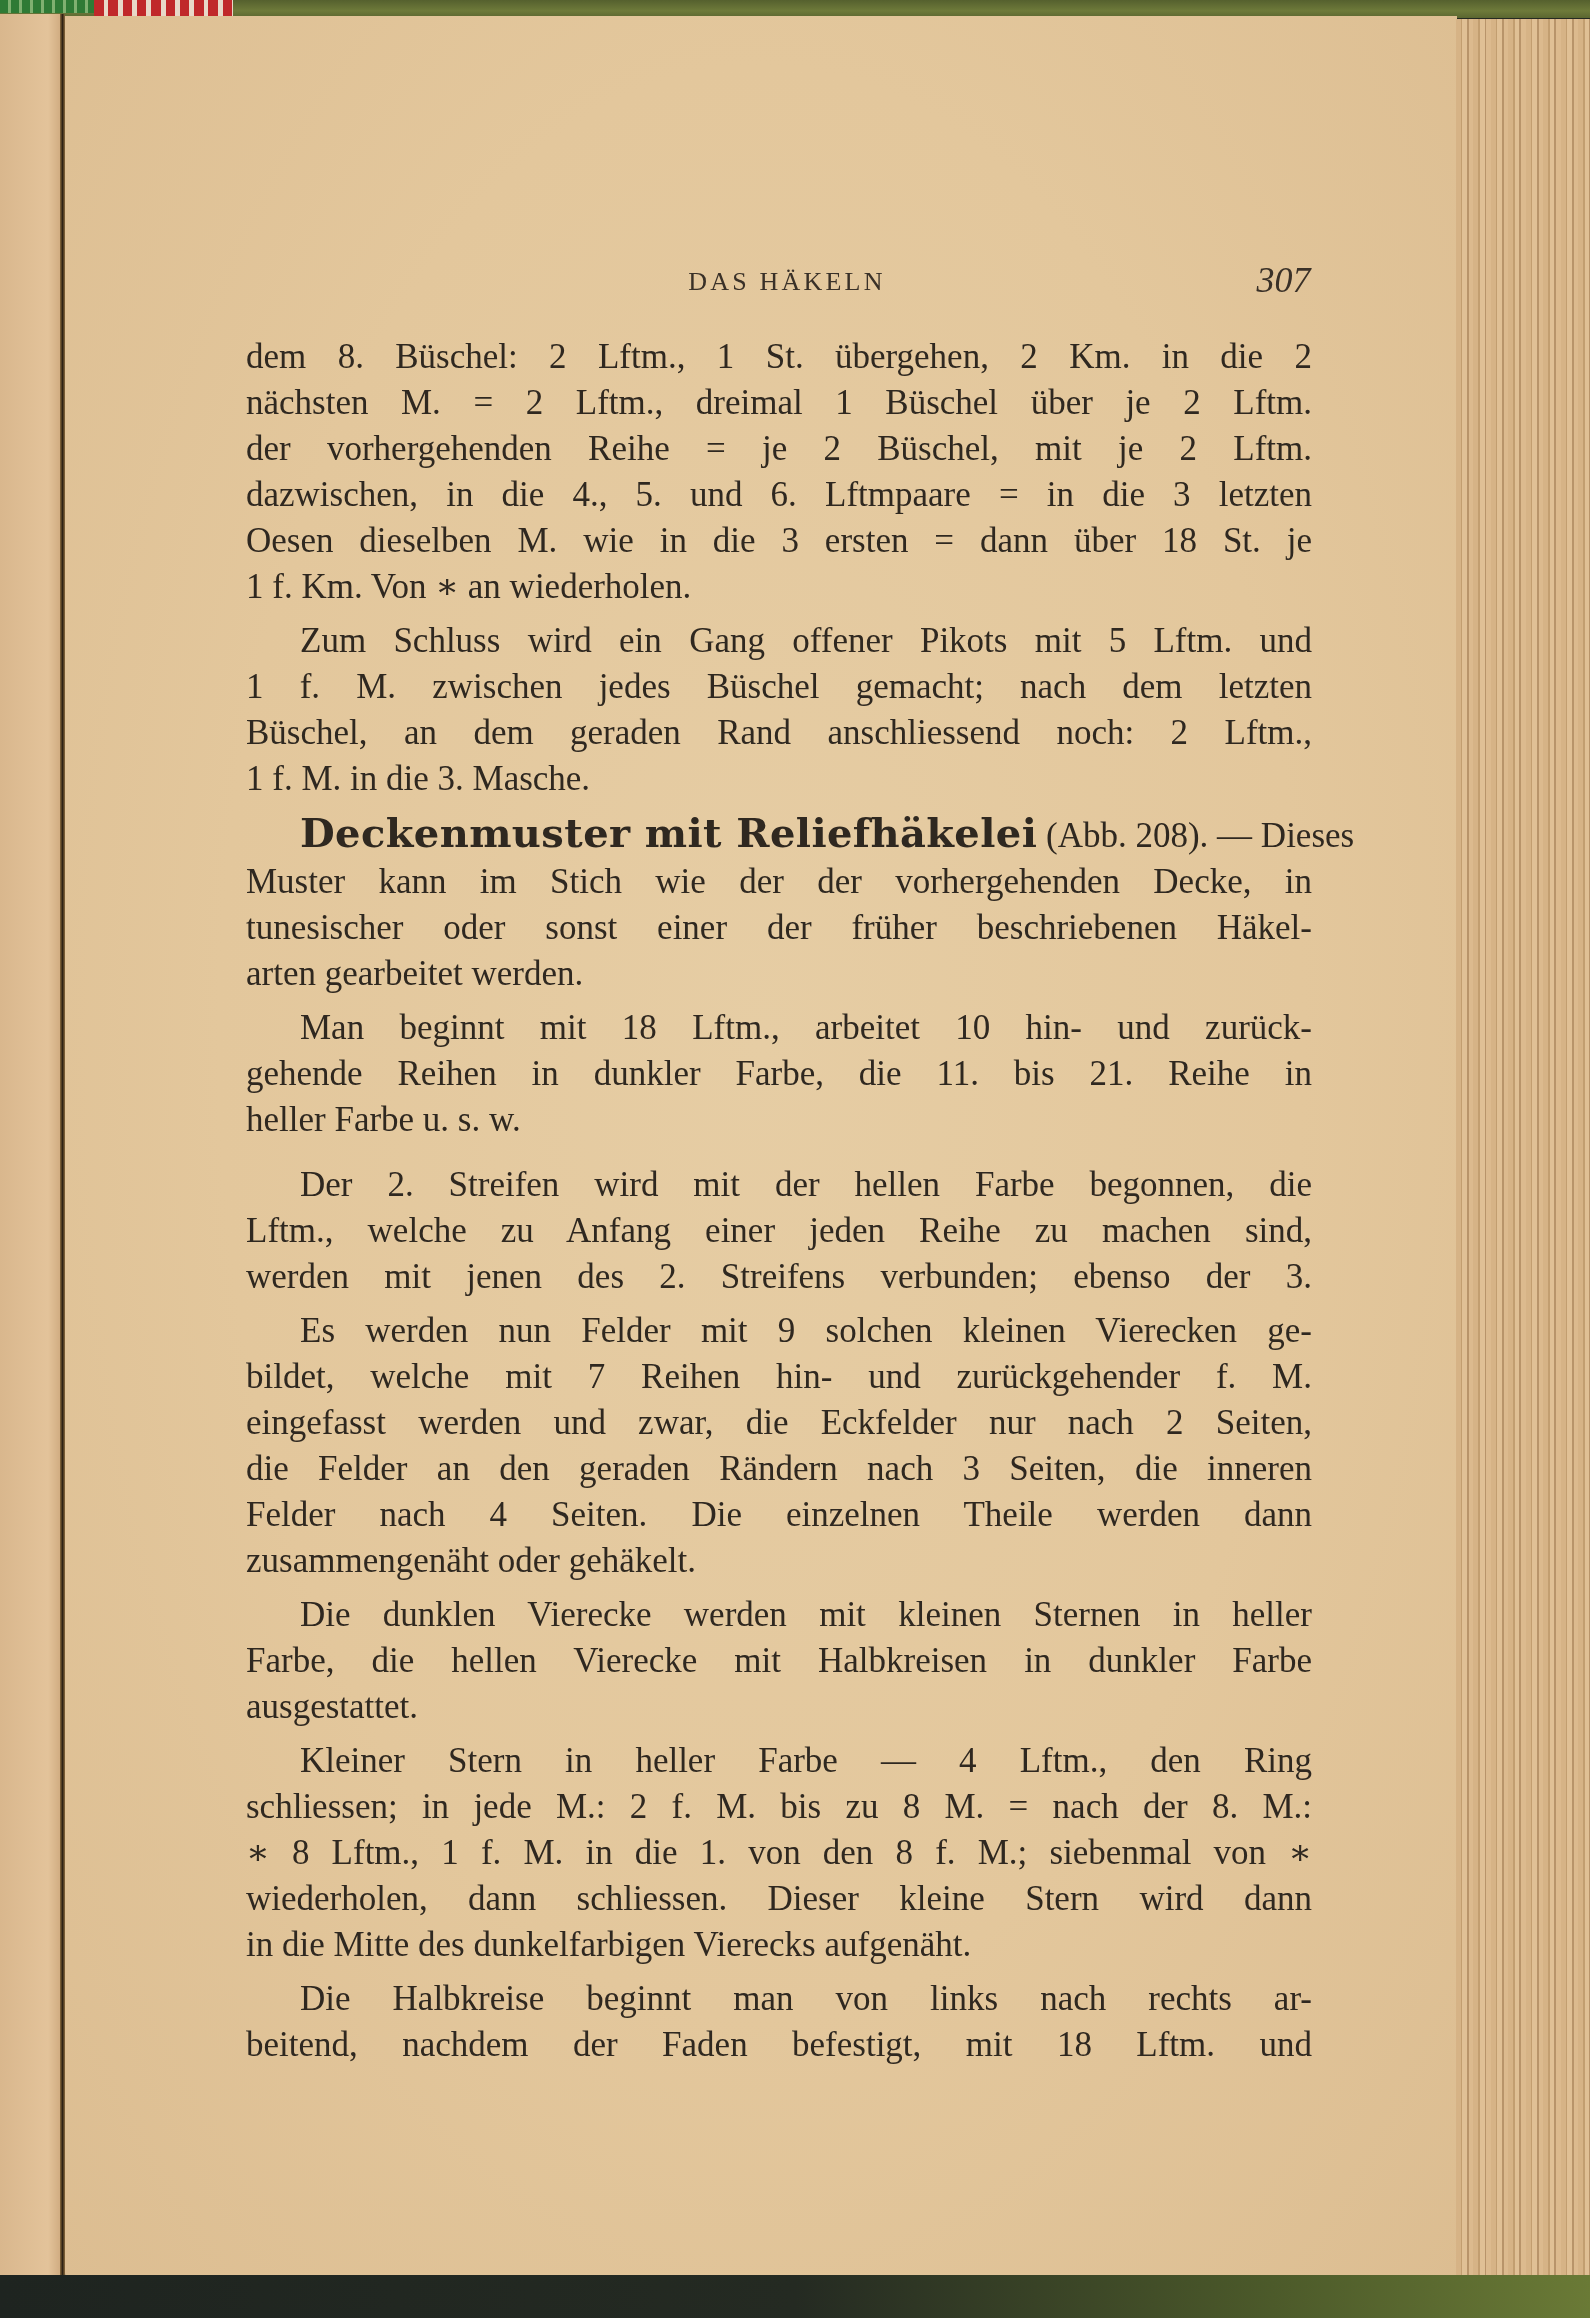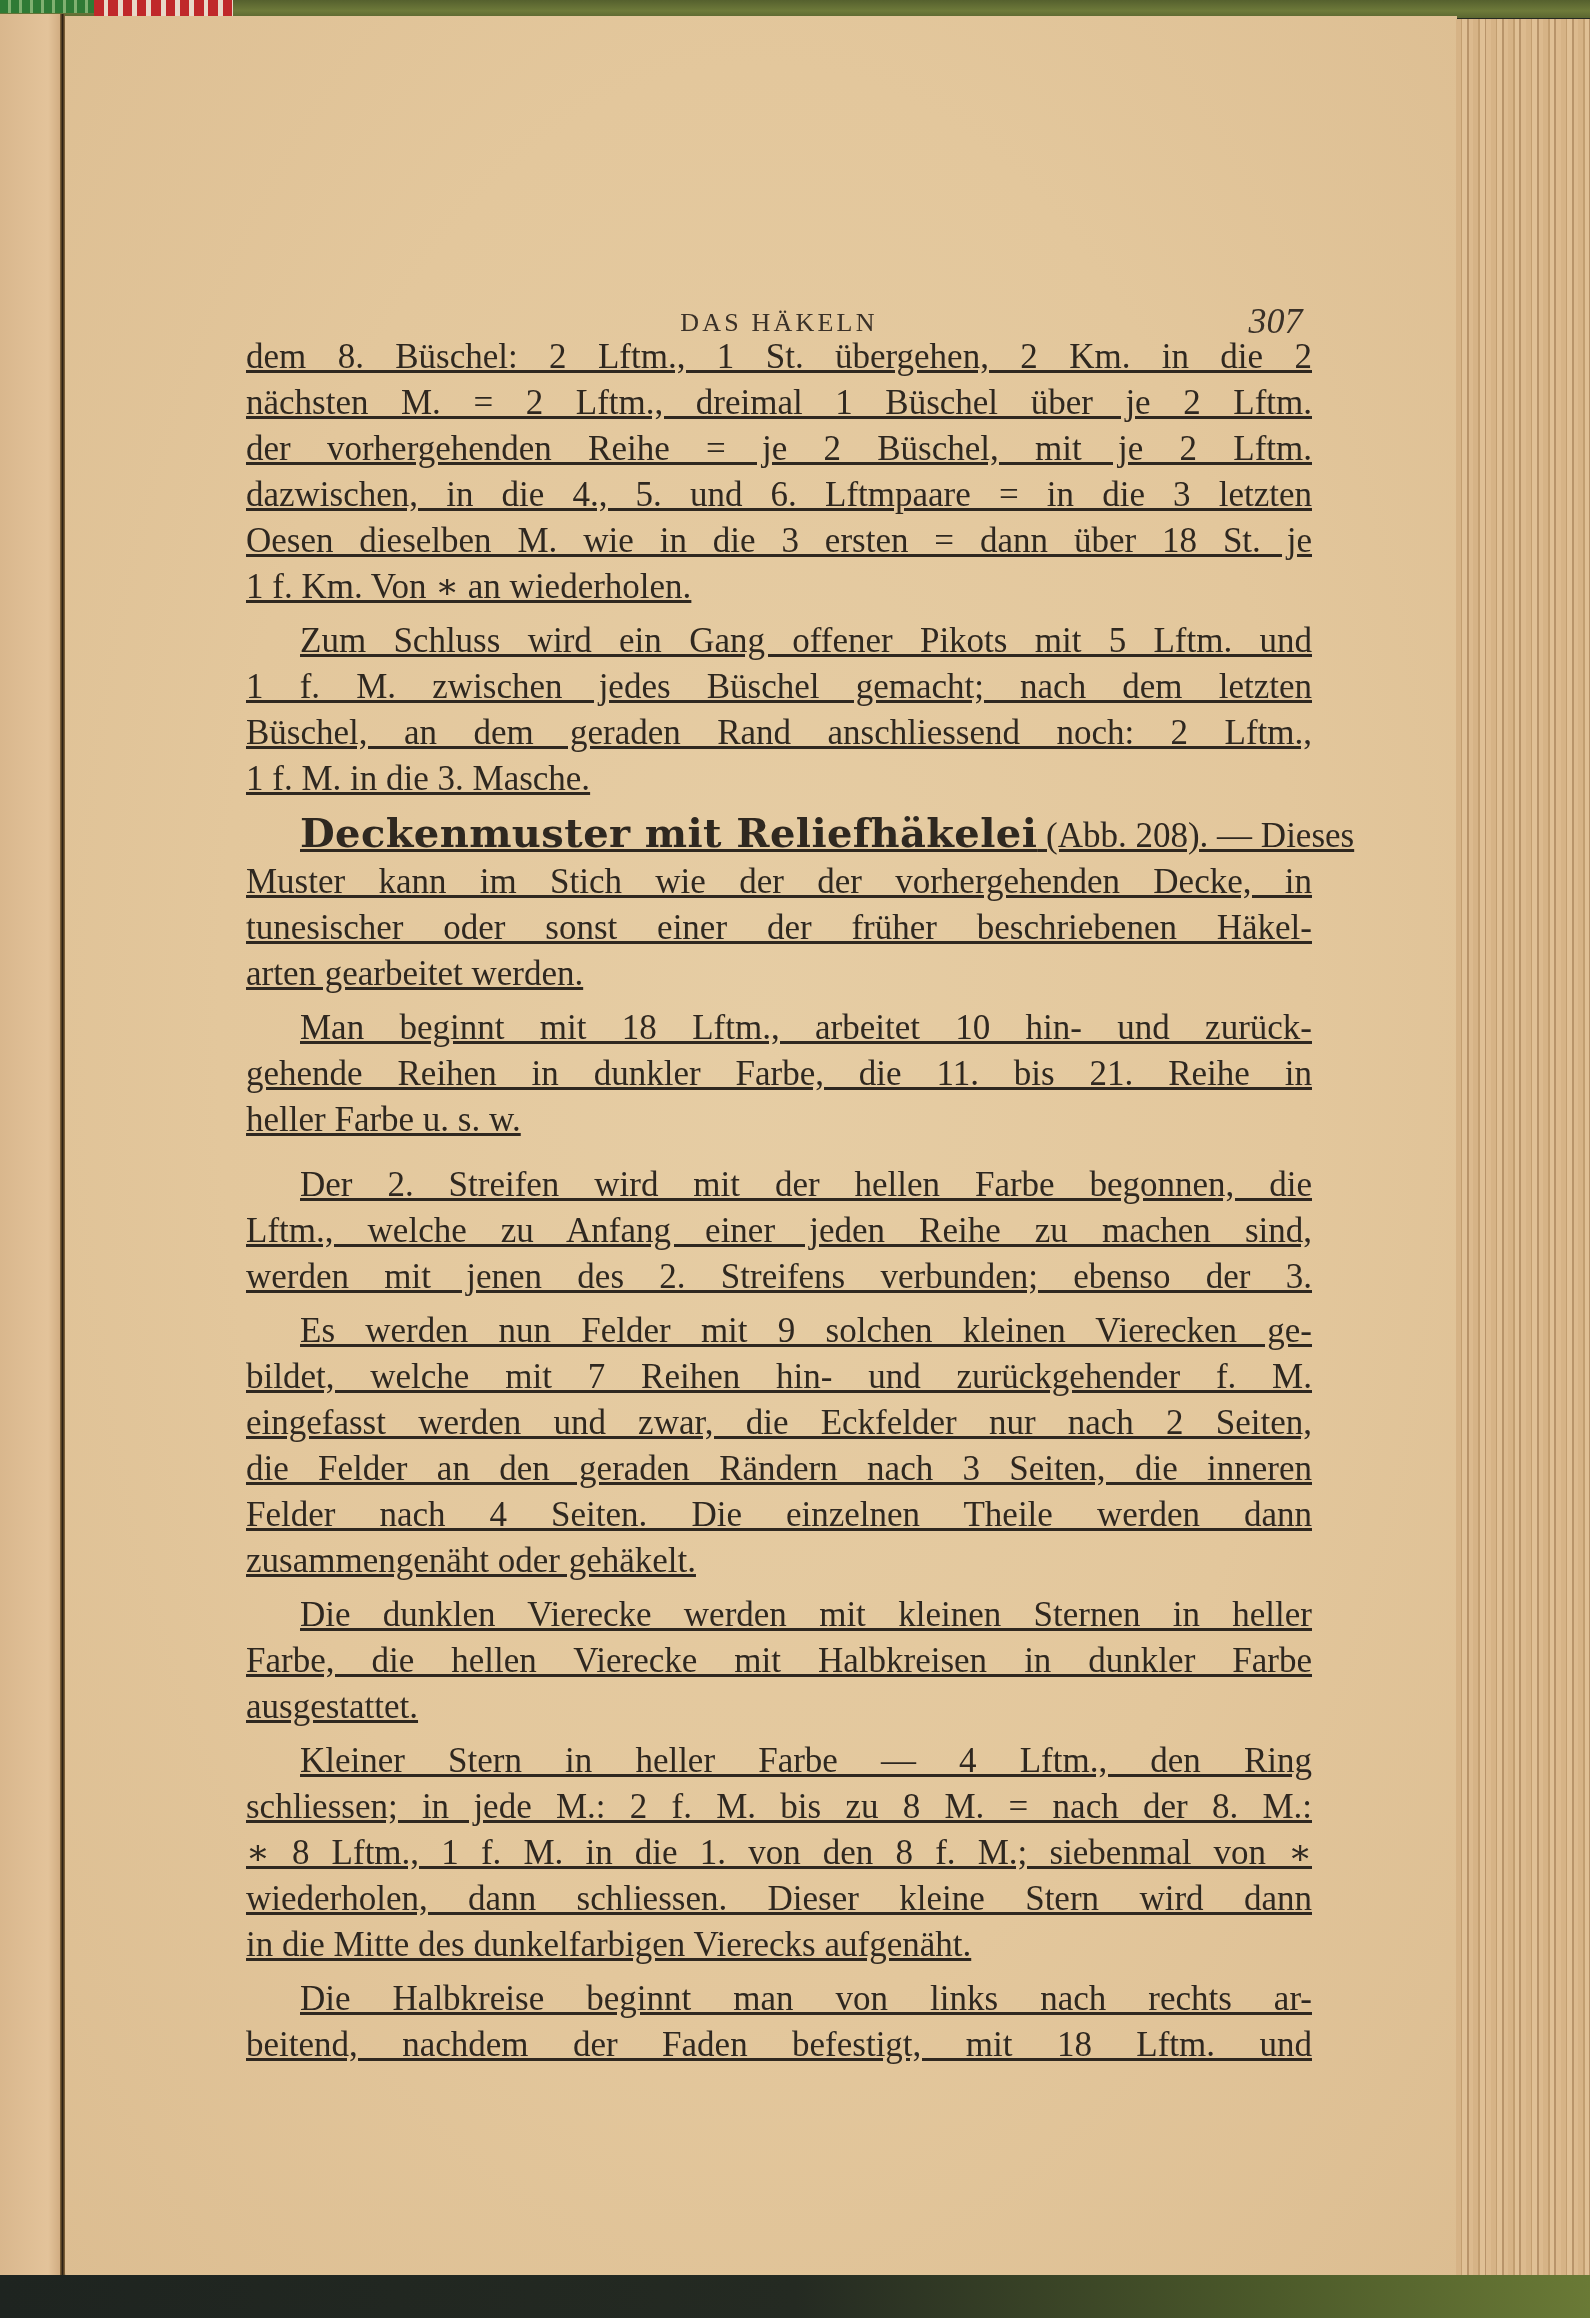--- a/index.html
+++ b/index.html
@@ -79,24 +79,23 @@
     }
     .page-inner {
       position: absolute;
       left: 181px;
       top: 0;
       width: 1066px;
     }
     .running-head {
       position: absolute;
       top: 235px;
-      left: 0;
+      left: 8px;
       width: 1066px;
       height: 48px;
-      margin-top: 41px;
     }
     .running-title {
       position: absolute;
       left: 0; width: 1066px;
       top: 16px;
       text-align: center;
       font-size: 26px;
       letter-spacing: 3.2px;
       color: #3a3128;
     }
@@ -111,21 +110,20 @@
     .body-text {
       position: absolute;
       top: 318px;
       left: 0;
       width: 1066px;
       color: #2f2820;
       font-size: 35px;
       line-height: 46px;
       text-align: justify;
       hyphens: manual;
-      text-decoration: underline;
     }
     .para {
       margin: 0 0 8px 0;
       text-indent: 0;
     }
     .line {
       display: block;
       text-align: justify;
       text-align-last: justify;
       white-space: nowrap;

